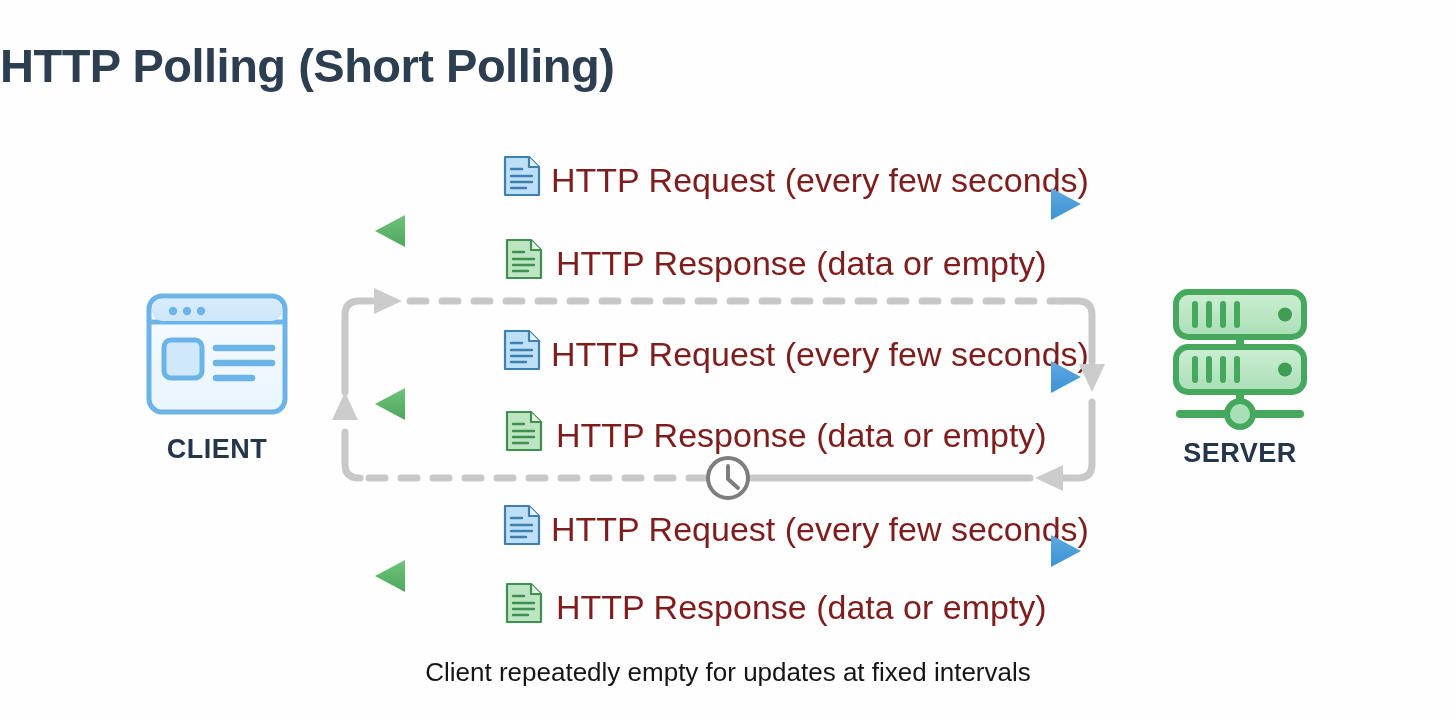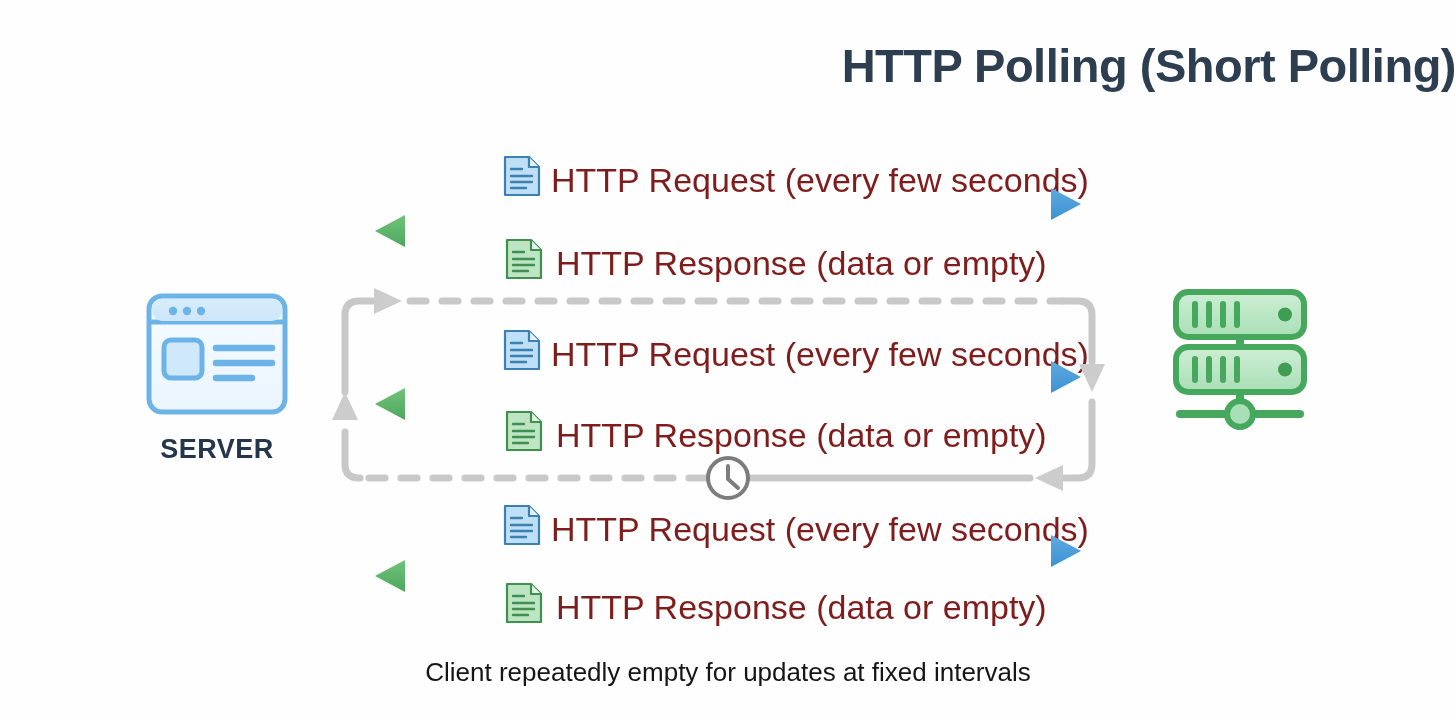--- a/index.html
+++ b/index.html
@@ -18,21 +18,21 @@
     position: absolute;
     left: 0; top: 0;
     width: 1456px;
     height: 720px;
     background: #fefeff;
   }
   .title {
     position: absolute;
     left: 0; top: 38px;
     width: 1456px;
-    text-align: right;
+    text-align: left;
     font-size: 47px;
     font-weight: bold;
     color: #2c3e50;
     letter-spacing: -0.5px;
   }
   .caption {
     position: absolute;
     left: 0; top: 657px;
     width: 1456px;
     text-align: center;
@@ -88,21 +88,21 @@
       <rect x="152" y="299" width="130" height="22" rx="10" ry="10" fill="url(#cliBar)" stroke="none"></rect>
       <circle cx="173" cy="311" r="4.2" fill="#6cb4e8"></circle>
       <circle cx="187" cy="311" r="4.2" fill="#6cb4e8"></circle>
       <circle cx="201" cy="311" r="4.2" fill="#6cb4e8"></circle>
       <rect x="164" y="340" width="38" height="38" rx="7" ry="7" fill="#cfe8fb" stroke="#6cb4e8" stroke-width="5"></rect>
       <path d="M216 348 L272 348" stroke="#6cb4e8" stroke-width="6.5" stroke-linecap="round"></path>
       <path d="M216 363 L272 363" stroke="#6cb4e8" stroke-width="6.5" stroke-linecap="round"></path>
       <path d="M216 378 L252 378" stroke="#6cb4e8" stroke-width="6.5" stroke-linecap="round"></path>
     </g>
   </svg>
-  <div class="node-label" style="left:147px; top:434px; width:140px;">SERVER</div>
+  <div class="node-label" style="left:147px; top:434px; width:140px;">CLIENT</div>
 
   <svg class="overlay" style="z-index:2;">
     <g>
       <defs>
         <linearGradient id="srvGrad" x1="0" y1="0" x2="0" y2="1">
           <stop offset="0%" stop-color="#cdeed4"></stop>
           <stop offset="100%" stop-color="#a9dfb6"></stop>
         </linearGradient>
       </defs>
       <rect x="1176" y="292" width="128" height="45" rx="12" ry="12" fill="url(#srvGrad)" stroke="#46a85c" stroke-width="6"></rect>
@@ -116,20 +116,21 @@
       <path d="M1195 359 L1195 380" stroke="#46a85c" stroke-width="6" stroke-linecap="round"></path>
       <path d="M1209 359 L1209 380" stroke="#46a85c" stroke-width="6" stroke-linecap="round"></path>
       <path d="M1223 359 L1223 380" stroke="#46a85c" stroke-width="6" stroke-linecap="round"></path>
       <path d="M1237 359 L1237 380" stroke="#46a85c" stroke-width="6" stroke-linecap="round"></path>
       <circle cx="1285" cy="369.5" r="7" fill="#3f9e54"></circle>
       <path d="M1240 392 L1240 404" stroke="#46a85c" stroke-width="8"></path>
       <path d="M1180 414 L1300 414" stroke="#46a85c" stroke-width="8" stroke-linecap="round"></path>
       <circle cx="1240" cy="414" r="13" fill="#a9dfb6" stroke="#46a85c" stroke-width="6"></circle>
     </g>
   </svg>
+  <div class="node-label" style="left:1170px; top:438px; width:140px;">SERVER</div>
 
   <svg class="overlay" style="z-index:1;">
     <g fill="none" stroke="#c8c8c8" stroke-width="7" stroke-linecap="round">
 
       <path d="M345 392 L345 315 Q345 301 359 301 L372 301"></path>
     </g>
     <g>
       <path d="M374 288 L402 301 L374 314 Z" fill="#cccccc"></path>
     </g>
     <g fill="none" stroke="#c8c8c8" stroke-width="7" stroke-linecap="round" stroke-dasharray="16 16">

